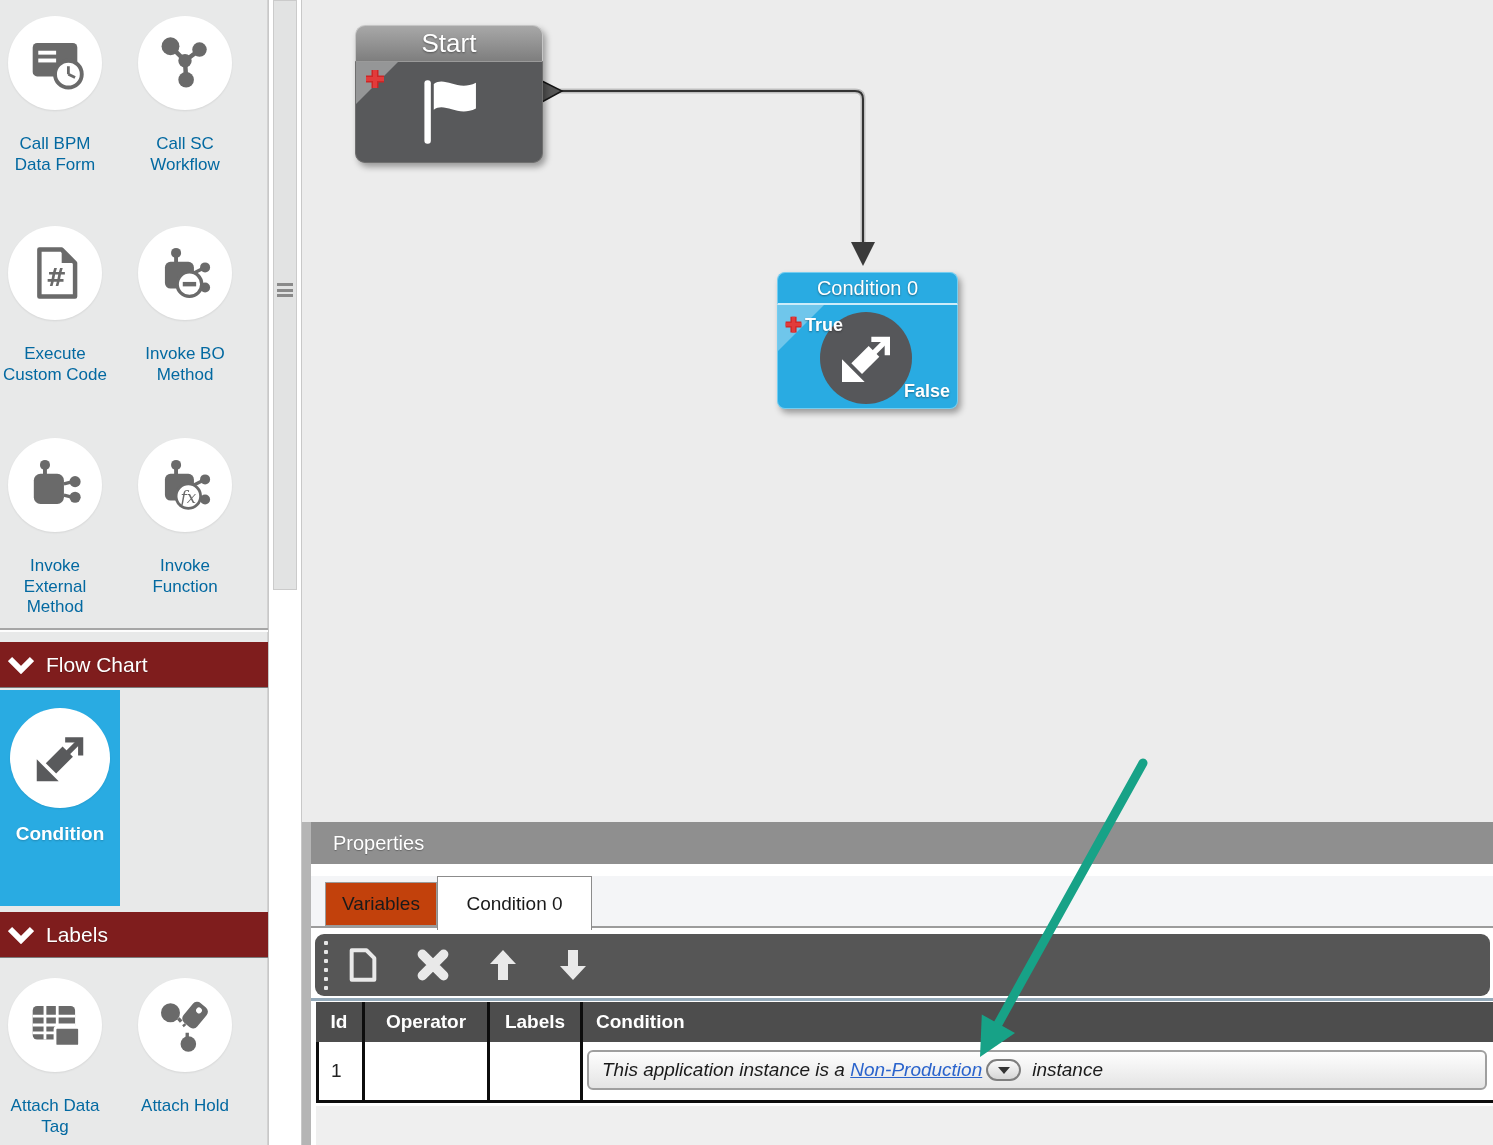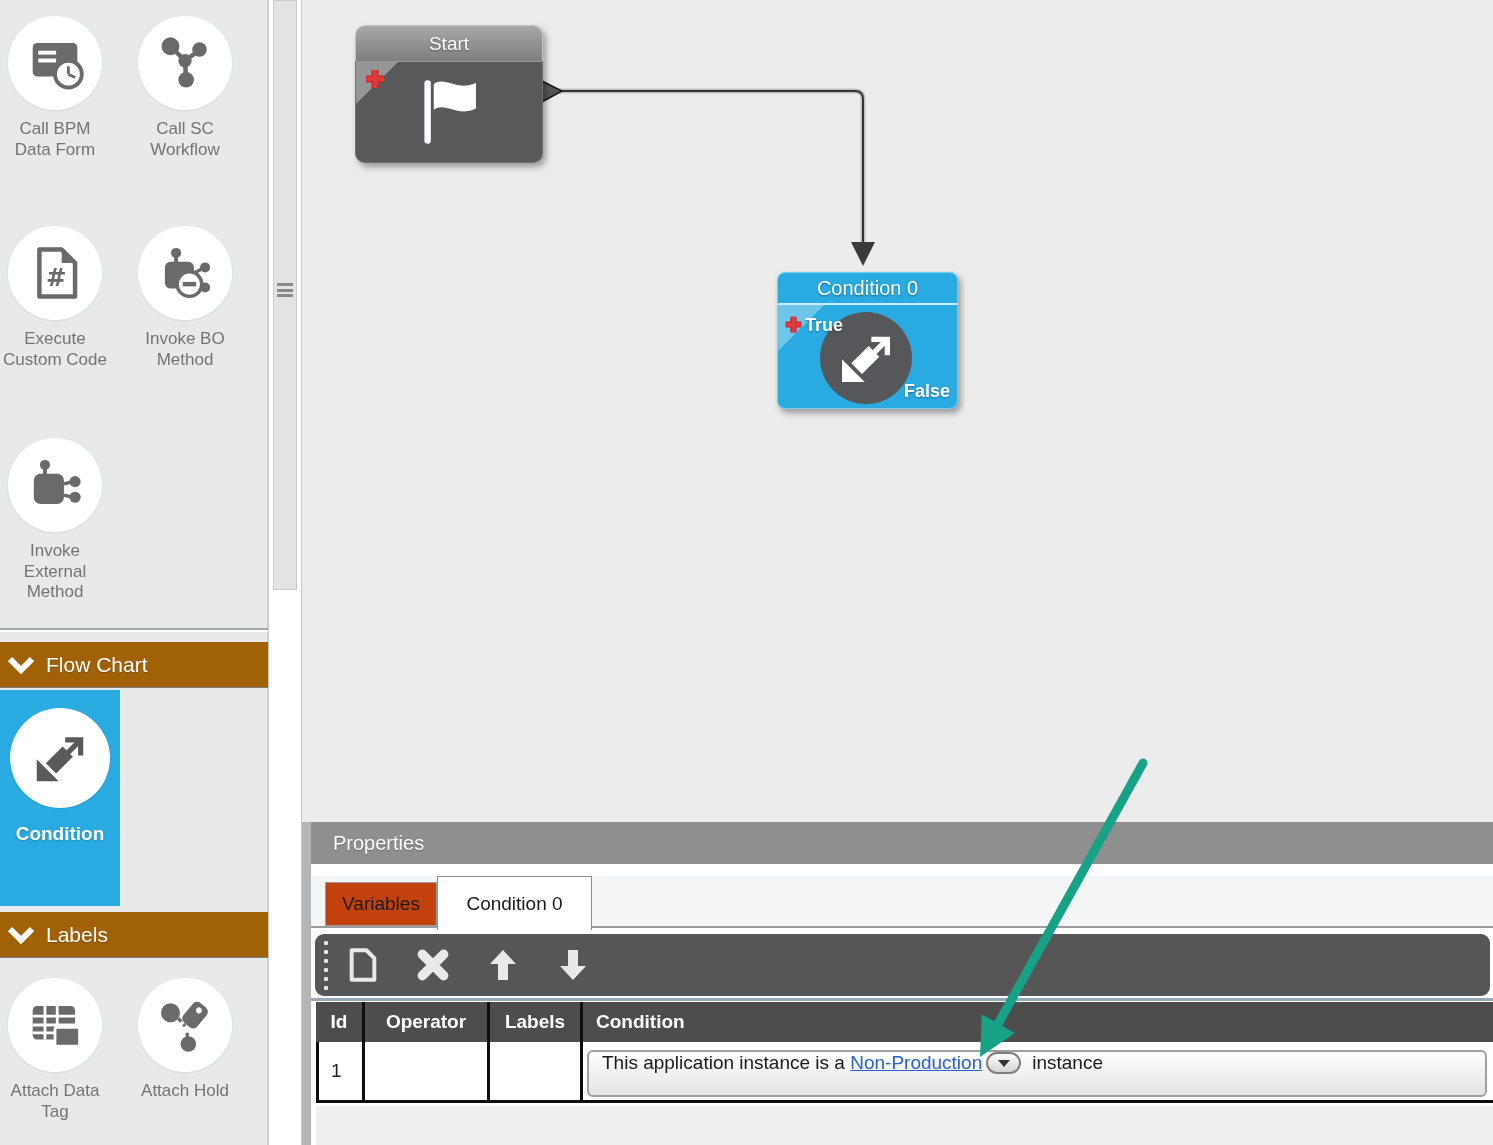--- a/index.html
+++ b/index.html
@@ -7,24 +7,24 @@
   body { font-family:"Liberation Sans", sans-serif; background:#fff; overflow:hidden; }
   #app { position:relative; width:1493px; height:1145px; background:#fff; overflow:hidden; }
 
   
   #palette { position:absolute; left:0; top:0; width:268px; height:1145px;
              background:#e8e9e9; border-right:1px solid #d2d2d2; }
   .tool { position:absolute; width:110px; text-align:center; cursor:pointer; }
   .tool-circle { width:94px; height:94px; border-radius:50%; background:#fff;
                  margin:0 auto; display:flex; align-items:center; justify-content:center;
                  box-shadow:0 1px 2px rgba(0,0,0,0.08); }
-  .tool-label { margin-top:9px; font-size:17px; line-height:1.22; color:#737373; }
+  .tool-label { margin-top:24px; font-size:17px; line-height:1.22; color:#0369a1; }
   .palette-divider { position:absolute; left:0; top:628px; width:268px; height:4px;
                      background:#a6a6a6; border-bottom:2px solid #fdfdfd; }
-  .section-header { position:absolute; left:0; width:268px; height:46px; background:#a16207;
+  .section-header { position:absolute; left:0; width:268px; height:46px; background:#7f1d1d;
                     display:flex; align-items:center; gap:12px; padding-left:8px;
                     color:#fff; font-size:21px; text-shadow:0 1px 1px rgba(0,0,0,.25);
                     border-bottom:1px solid #7c7c7c; }
   #flowchart-header { top:642px; }
   #labels-header { top:912px; }
   .tile-selected { position:absolute; left:0; top:690px; width:120px; height:216px;
                    background:#29abe2; text-align:center; cursor:pointer; }
   .tile-selected .tool-circle { margin-top:18px; width:100px; height:100px; }
   .tile-selected .tool-label { color:#fff; font-weight:600; font-size:19px; margin-top:14px;
                                text-shadow:0 1px 2px rgba(0,0,0,.2); }
@@ -38,21 +38,21 @@
   #splitter-grip { position:absolute; left:50%; top:282px; transform:translateX(-50%);
                    width:16px; height:14px; display:flex; flex-direction:column; justify-content:space-between; }
   #splitter-grip i { display:block; height:3px; background:#8a8a8a; }
 
   
   #canvas { position:absolute; left:302px; top:0; width:1191px; height:822px; background:#ececec; overflow:hidden; }
   #connector-svg { position:absolute; left:0; top:0; width:100%; height:100%; z-index:1; }
 
   .flow-node { position:absolute; z-index:2; filter:drop-shadow(3px 4px 3px rgba(0,0,0,.35)); }
   .node-header { height:36px; display:flex; align-items:center; justify-content:center;
-                 color:#fff; font-size:19px; text-shadow:0 1px 2px rgba(0,0,0,.4); }
+                 color:#fff; font-size:26px; text-shadow:0 1px 2px rgba(0,0,0,.4); }
   #start-node { left:53px; top:25px; width:188px; height:138px; }
   #start-node .node-header { background:linear-gradient(#a8a8a8,#7e7e7e); border:1px solid #c6c6c6;
                              border-bottom:none; border-radius:10px 10px 0 0; }
   #start-node .node-body { position:relative; height:102px; background:#58595b;
                            border:1px solid #6f6f6f; border-top:1px solid #9a9a9a;
                            border-radius:0 0 10px 10px; overflow:hidden;
                            display:flex; align-items:center; justify-content:center; }
   .fold-gray { position:absolute; left:0; top:0; width:0; height:0;
                border-top:42px solid rgba(200,200,200,.55); border-right:42px solid transparent; }
   .fold-light { position:absolute; left:0; top:0; width:0; height:0;
@@ -94,23 +94,23 @@
                  background:#4d4d4d; color:#fff; font-weight:bold; font-size:19px; }
   .gh-cell { display:flex; align-items:center; justify-content:center; border-right:3px solid #0d0d0d; }
   .gh-id { width:49px; } .gh-op { width:125px; } .gh-pre { width:93px; }
   .gh-cond { flex:1; justify-content:flex-start; padding-left:13px; border-right:none; }
   #grid-row { position:absolute; left:14px; right:0; top:220px; height:61px; display:flex;
               border-bottom:3px solid #0d0d0d; background:#fff; }
   .gr-cell { border-right:3px solid #0d0d0d; display:flex; align-items:center; font-size:19px; color:#222; }
   .gr-id { width:49px; padding-left:12px; border-left:3px solid #0d0d0d; }
   .gr-op { width:125px; } .gr-pre { width:93px; }
   .gr-cond { flex:1; border-right:none; position:relative; }
-  #cond-box { position:absolute; left:4px; right:6px; top:8px; height:47px; border-radius:6px;
+  #cond-box { position:absolute; left:4px; right:6px; top:8px; height:40px; border-radius:6px;
               border:2px solid #9f9f9f; background:linear-gradient(#fefefe,#e4e4e4);
-              display:flex; align-items:flex-start; padding-left:13px; font-size:19px; color:#1a1a1a; }
+              display:flex; align-items:center; padding-left:13px; font-size:19px; color:#1a1a1a;font-style:italic; }
   #cond-link { color:#2a63cc; text-decoration:underline; cursor:pointer; }
   #cond-dd { display:inline-flex; align-items:center; justify-content:center; width:35px; height:22px;
              border:2px solid #7f7f7f; border-radius:11px; background:linear-gradient(#fbfbfb,#d6d6d6);
              margin:0 5px 0 4px; cursor:pointer; }
   #cond-dd b { width:0; height:0; border-left:6px solid transparent; border-right:6px solid transparent;
                border-top:7px solid #333; }
   #cond-after { margin-left:6px; }
   #grid-below { position:absolute; left:14px; right:0; top:284px; bottom:0; background:#efefef; }
 
   
@@ -184,20 +184,35 @@
           <circle cx="17" cy="8" r="4.5" fill="#6a6a6a"></circle>
           <rect x="7" y="16" width="27" height="27" rx="6" fill="#6a6a6a"></rect>
           <path d="M34 25 L42 23 M34 35 L42 37" stroke="#6a6a6a" stroke-width="3"></path>
           <circle cx="44" cy="23" r="5" fill="#6a6a6a"></circle>
           <circle cx="44" cy="37" r="5" fill="#6a6a6a"></circle>
         </svg>
       </div>
       <div class="tool-label">Invoke External Method</div>
     </div>
 
+    <div class="tool" style="left:130px;top:438px">
+      <div class="tool-circle glyph">
+        <svg width="58" height="58" viewBox="0 0 52 52">
+          <line x1="18" y1="10" x2="18" y2="18" stroke="#6a6a6a" stroke-width="3.5"></line>
+          <circle cx="18" cy="8" r="4.5" fill="#6a6a6a"></circle>
+          <rect x="8" y="16" width="26" height="24" rx="5" fill="#6a6a6a"></rect>
+          <path d="M34 26 L42 22 M34 34 L42 38" stroke="#6a6a6a" stroke-width="3"></path>
+          <circle cx="44" cy="21" r="4.5" fill="#6a6a6a"></circle>
+          <circle cx="44" cy="39" r="4.5" fill="#6a6a6a"></circle>
+          <circle cx="29" cy="36" r="11" fill="#fff" stroke="#6a6a6a" stroke-width="2.5"></circle>
+          <text x="22" y="42" font-size="15" font-style="italic" fill="#6a6a6a" font-family="'DejaVu Serif', serif">fx</text>
+        </svg>
+      </div>
+      <div class="tool-label">Invoke Function</div>
+    </div>
 
     <div class="palette-divider"></div>
 
     <div class="section-header" id="flowchart-header">
       <span class="glyph">
         <svg width="26" height="18" viewBox="0 0 26 18">
             <path d="M2 3 L13 14 L24 3" stroke="#fff" stroke-width="6" fill="none"></path>
           </svg>
       </span>
       <span>Flow Chart</span>

